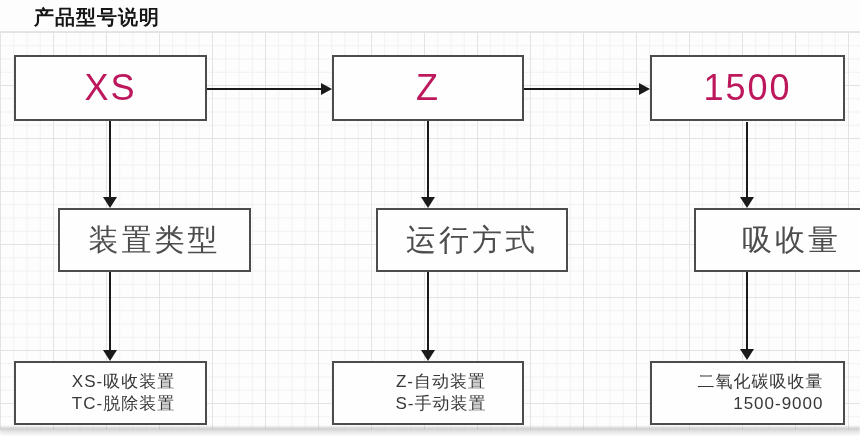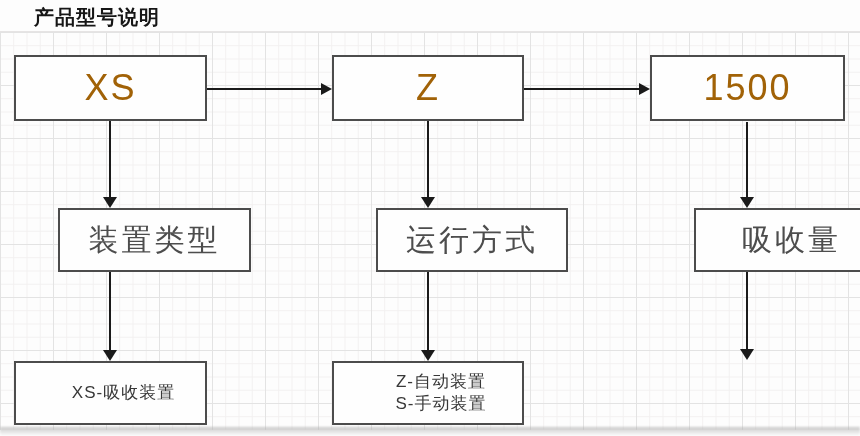--- a/index.html
+++ b/index.html
@@ -27,21 +27,21 @@
     letter-spacing:1px;
   }
   .box{
     position:absolute;
     background:#fefefe;
     border:2px solid #4c4c4c;
     display:flex;align-items:center;justify-content:center;
     text-align:center;
     box-sizing:border-box;
   }
-  .code-box{top:55px;height:66px;font-size:36px;color:#a16207;letter-spacing:2px;}
+  .code-box{top:55px;height:66px;font-size:36px;color:#be185d;letter-spacing:2px;}
   .cat-box{top:208px;height:64px;font-size:30px;color:#4d4d4d;letter-spacing:3px;margin-left:44px;}
   .det-box{top:361px;height:64px;font-size:17px;line-height:22px;color:#383838;letter-spacing:1px;padding-left:26px;}
   .c1{left:14px;width:193px;}
   .c2{left:332px;width:192px;}
   .c3{left:650px;width:195px;text-align:right;}
   .det-box .l{display:block;}
   
   .hline{position:absolute;height:2px;background:#1a1a1a;}
   .hhead{position:absolute;width:0;height:0;
     border-top:6px solid transparent;border-bottom:6px solid transparent;
@@ -80,26 +80,33 @@
   <div class="box cat-box c2">
     <span>运行方式</span>
   </div>
   <div class="box cat-box c3">
     <span>吸收量</span>
   </div>
 
   <div class="box det-box c1">
     <div>
       <span class="l">XS-吸收装置</span>
+      <span class="l">TC-脱除装置</span>
     </div>
   </div>
   <div class="box det-box c2">
     <div>
       <span class="l">Z-自动装置</span>
       <span class="l">S-手动装置</span>
+    </div>
+  </div>
+  <div class="box det-box c3">
+    <div>
+      <span class="l">二氧化碳吸收量</span>
+      <span class="l">1500-9000</span>
     </div>
   </div>
 
   <div class="hline" style="left:207px;top:88px;width:115px;"></div>
   <div class="hhead" style="left:321px;top:83px;"></div>
 
   <div class="hline" style="left:524px;top:88px;width:116px;"></div>
   <div class="hhead" style="left:639px;top:83px;"></div>
 
   <div class="vline" style="left:109px;top:121px;height:77px;"></div>

